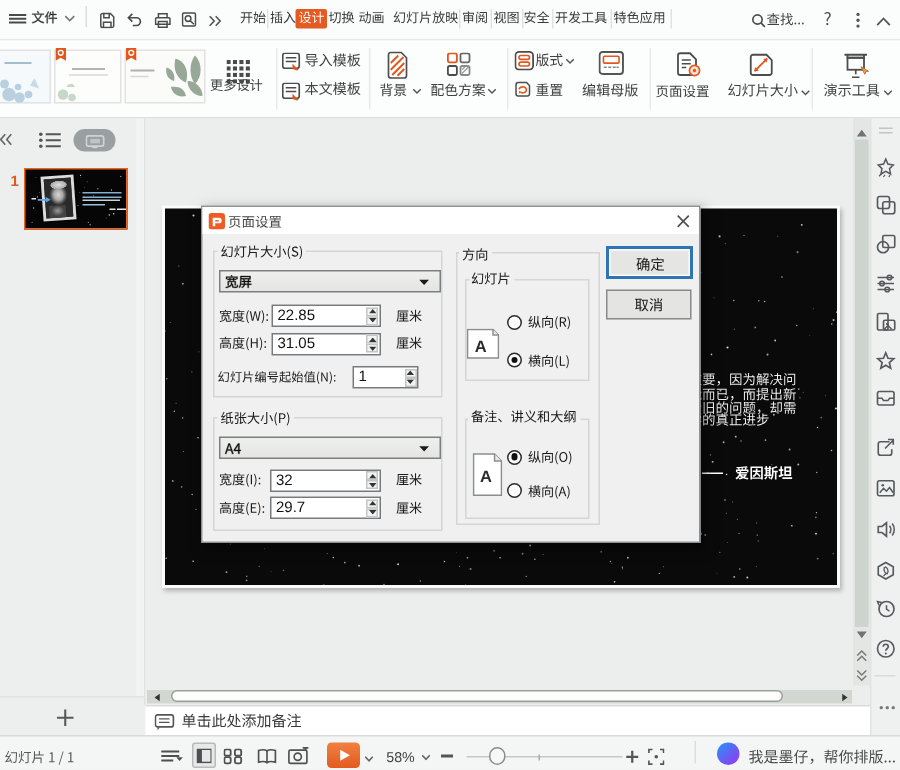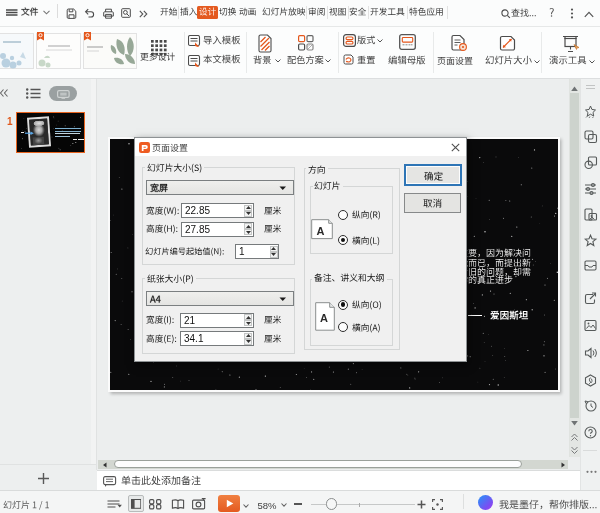--- a/index.html
+++ b/index.html
@@ -1003,21 +1003,21 @@
 <svg style="position:absolute;left:245.5px;top:212px;" width="5" height="3" viewBox="0 0 5 3">
       <path d="M2.5 3L0 0h5z" fill="#333"></path>
     </svg>
 <svg style="position:absolute;left:263.5px;top:204.726px;overflow:visible" width="17.4" height="10.9" viewBox="0 0 17.4 10.9">
       <path transform="translate(0,8.87) scale(0.0087,-0.0087)" fill="#1c1c1c" d="M133 783V484C133 331 125 120 36 -29C55 -37 87 -56 101 -69C195 88 208 322 208 484V712H944V783ZM285 642V271H543V266H538V186H272V121H538V18H202V-49H957V18H615V121H885V186H615V266H610V271H875V642ZM356 428H543V332H356ZM610 428H802V332H610ZM356 581H543V486H356ZM610 581H802V486H610Z M1813 791C1779 712 1716 604 1667 539L1731 509C1782 572 1845 672 1894 758ZM1116 753C1173 679 1232 580 1253 516L1327 549C1302 614 1242 711 1184 782ZM1459 839V455H1058V380H1400C1313 239 1168 100 1035 29C1053 13 1077 -15 1091 -34C1223 47 1366 190 1459 343V-80H1538V346C1634 198 1779 54 1911 -25C1924 -5 1949 25 1968 39C1835 108 1688 244 1598 380H1941V455H1538V839Z"></path>
     </svg>
 <svg style="position:absolute;left:145.5px;top:223.226px;overflow:visible" width="32.0" height="10.9" viewBox="0 0 32.0 10.9">
       <path transform="translate(0,8.87) scale(0.0087,-0.0087)" fill="#1c1c1c" d="M286 559H719V468H286ZM211 614V413H797V614ZM441 826 470 736H59V670H937V736H553C542 768 527 810 513 843ZM96 357V-79H168V294H830V-1C830 -12 825 -16 813 -16C801 -16 754 -17 711 -15C720 -31 731 -54 735 -72C799 -72 842 -72 869 -63C896 -53 905 -37 905 0V357ZM281 235V-21H352V29H706V235ZM352 179H638V85H352Z M1386 644V557H1225V495H1386V329H1775V495H1937V557H1775V644H1701V557H1458V644ZM1701 495V389H1458V495ZM1757 203C1713 151 1651 110 1579 78C1508 111 1450 153 1408 203ZM1239 265V203H1369L1335 189C1376 133 1431 86 1497 47C1403 17 1298 -1 1192 -10C1203 -27 1217 -56 1222 -74C1347 -60 1469 -35 1576 7C1675 -37 1792 -65 1918 -80C1927 -61 1946 -31 1962 -15C1852 -5 1749 15 1660 46C1748 93 1821 157 1867 243L1820 268L1807 265ZM1473 827C1487 801 1502 769 1513 741H1126V468C1126 319 1119 105 1037 -46C1056 -52 1089 -68 1104 -80C1188 78 1201 309 1201 469V670H1948V741H1598C1586 773 1566 813 1548 845Z M2239 -196 2295 -171C2209 -29 2168 141 2168 311C2168 480 2209 649 2295 792L2239 818C2147 668 2092 507 2092 311C2092 114 2147 -47 2239 -196Z M2439 0H2531V346H2873V0H2966V733H2873V426H2531V733H2439Z M3165 -196C3257 -47 3312 114 3312 311C3312 507 3257 668 3165 818L3108 792C3194 649 3237 480 3237 311C3237 141 3194 -29 3108 -171Z M3543 390C3579 390 3609 418 3609 460C3609 501 3579 530 3543 530C3506 530 3477 501 3477 460C3477 418 3506 390 3543 390ZM3543 -13C3579 -13 3609 15 3609 56C3609 98 3579 126 3543 126C3506 126 3477 98 3477 56C3477 15 3506 -13 3543 -13Z"></path>
     </svg>
 <div style="position:absolute;left:181px;top:221.5px;width:72.5px;height:15px;background:#fff;border:1px solid #767a7c;box-sizing:border-box"></div>
-<div style="position:absolute;left:185px;top:223.7px;font:10px 'Liberation Sans',sans-serif;color:#111">27.85</div>
+<div style="position:absolute;left:185px;top:223.7px;font:10px 'Liberation Sans',sans-serif;color:#111">31.05</div>
 <div style="position:absolute;left:244.0px;top:223.0px;width:8px;height:6px;background:#f2f3f3;border:1px solid #c3c5c5;box-sizing:border-box"></div>
 <div style="position:absolute;left:244.0px;top:229.0px;width:8px;height:6px;background:#f2f3f3;border:1px solid #c3c5c5;box-sizing:border-box"></div>
 <svg style="position:absolute;left:245.5px;top:224.5px;" width="5" height="3" viewBox="0 0 5 3">
       <path d="M2.5 0L5 3H0z" fill="#333"></path>
     </svg>
 <svg style="position:absolute;left:245.5px;top:230.5px;" width="5" height="3" viewBox="0 0 5 3">
       <path d="M2.5 3L0 0h5z" fill="#333"></path>
     </svg>
 <svg style="position:absolute;left:263.5px;top:223.226px;overflow:visible" width="17.4" height="10.9" viewBox="0 0 17.4 10.9">
       <path transform="translate(0,8.87) scale(0.0087,-0.0087)" fill="#1c1c1c" d="M133 783V484C133 331 125 120 36 -29C55 -37 87 -56 101 -69C195 88 208 322 208 484V712H944V783ZM285 642V271H543V266H538V186H272V121H538V18H202V-49H957V18H615V121H885V186H615V266H610V271H875V642ZM356 428H543V332H356ZM610 428H802V332H610ZM356 581H543V486H356ZM610 581H802V486H610Z M1813 791C1779 712 1716 604 1667 539L1731 509C1782 572 1845 672 1894 758ZM1116 753C1173 679 1232 580 1253 516L1327 549C1302 614 1242 711 1184 782ZM1459 839V455H1058V380H1400C1313 239 1168 100 1035 29C1053 13 1077 -15 1091 -34C1223 47 1366 190 1459 343V-80H1538V346C1634 198 1779 54 1911 -25C1924 -5 1949 25 1968 39C1835 108 1688 244 1598 380H1941V455H1538V839Z"></path>
@@ -1032,37 +1032,37 @@
 <svg style="position:absolute;left:271.0px;top:247px;" width="5" height="3" viewBox="0 0 5 3">
       <path d="M2.5 0L5 3H0z" fill="#333"></path>
     </svg>
 <svg style="position:absolute;left:271.0px;top:253px;" width="5" height="3" viewBox="0 0 5 3">
       <path d="M2.5 3L0 0h5z" fill="#333"></path>
     </svg>
 <svg style="position:absolute;left:145.5px;top:314.226px;overflow:visible" width="28.2" height="10.9" viewBox="0 0 28.2 10.9">
       <path transform="translate(0,8.87) scale(0.0087,-0.0087)" fill="#1c1c1c" d="M523 190V29C523 -47 550 -68 652 -68C674 -68 814 -68 837 -68C929 -68 952 -32 961 120C941 125 910 136 893 149C888 17 881 -1 832 -1C800 -1 682 -1 658 -1C607 -1 598 3 598 30V190ZM441 316V237C441 156 413 45 42 -32C60 -48 83 -77 92 -95C477 -5 521 130 521 235V316ZM201 417V101H276V352H719V107H797V417ZM432 828C445 804 458 776 470 751H76V568H146V686H853V568H926V751H561C549 781 528 821 510 850ZM597 650V585H404V651H327V585H174V524H327V452H404V524H597V451H672V524H828V585H672V650Z M1386 644V557H1225V495H1386V329H1775V495H1937V557H1775V644H1701V557H1458V644ZM1701 495V389H1458V495ZM1757 203C1713 151 1651 110 1579 78C1508 111 1450 153 1408 203ZM1239 265V203H1369L1335 189C1376 133 1431 86 1497 47C1403 17 1298 -1 1192 -10C1203 -27 1217 -56 1222 -74C1347 -60 1469 -35 1576 7C1675 -37 1792 -65 1918 -80C1927 -61 1946 -31 1962 -15C1852 -5 1749 15 1660 46C1748 93 1821 157 1867 243L1820 268L1807 265ZM1473 827C1487 801 1502 769 1513 741H1126V468C1126 319 1119 105 1037 -46C1056 -52 1089 -68 1104 -80C1188 78 1201 309 1201 469V670H1948V741H1598C1586 773 1566 813 1548 845Z M2239 -196 2295 -171C2209 -29 2168 141 2168 311C2168 480 2209 649 2295 792L2239 818C2147 668 2092 507 2092 311C2092 114 2147 -47 2239 -196Z M2439 0H2531V733H2439Z M2730 -196C2822 -47 2877 114 2877 311C2877 507 2822 668 2730 818L2673 792C2759 649 2802 480 2802 311C2802 141 2759 -29 2673 -171Z M3108 390C3144 390 3174 418 3174 460C3174 501 3144 530 3108 530C3071 530 3042 501 3042 460C3042 418 3071 390 3108 390ZM3108 -13C3144 -13 3174 15 3174 56C3174 98 3144 126 3108 126C3071 126 3042 98 3042 56C3042 15 3071 -13 3108 -13Z"></path>
     </svg>
 <div style="position:absolute;left:180px;top:312.5px;width:73.5px;height:15px;background:#fff;border:1px solid #767a7c;box-sizing:border-box"></div>
-<div style="position:absolute;left:184px;top:314.7px;font:10px 'Liberation Sans',sans-serif;color:#111">21</div>
+<div style="position:absolute;left:184px;top:314.7px;font:10px 'Liberation Sans',sans-serif;color:#111">32</div>
 <div style="position:absolute;left:244.0px;top:314.0px;width:8px;height:6px;background:#f2f3f3;border:1px solid #c3c5c5;box-sizing:border-box"></div>
 <div style="position:absolute;left:244.0px;top:320.0px;width:8px;height:6px;background:#f2f3f3;border:1px solid #c3c5c5;box-sizing:border-box"></div>
 <svg style="position:absolute;left:245.5px;top:315.5px;" width="5" height="3" viewBox="0 0 5 3">
       <path d="M2.5 0L5 3H0z" fill="#333"></path>
     </svg>
 <svg style="position:absolute;left:245.5px;top:321.5px;" width="5" height="3" viewBox="0 0 5 3">
       <path d="M2.5 3L0 0h5z" fill="#333"></path>
     </svg>
 <svg style="position:absolute;left:263.5px;top:314.226px;overflow:visible" width="17.4" height="10.9" viewBox="0 0 17.4 10.9">
       <path transform="translate(0,8.87) scale(0.0087,-0.0087)" fill="#1c1c1c" d="M133 783V484C133 331 125 120 36 -29C55 -37 87 -56 101 -69C195 88 208 322 208 484V712H944V783ZM285 642V271H543V266H538V186H272V121H538V18H202V-49H957V18H615V121H885V186H615V266H610V271H875V642ZM356 428H543V332H356ZM610 428H802V332H610ZM356 581H543V486H356ZM610 581H802V486H610Z M1813 791C1779 712 1716 604 1667 539L1731 509C1782 572 1845 672 1894 758ZM1116 753C1173 679 1232 580 1253 516L1327 549C1302 614 1242 711 1184 782ZM1459 839V455H1058V380H1400C1313 239 1168 100 1035 29C1053 13 1077 -15 1091 -34C1223 47 1366 190 1459 343V-80H1538V346C1634 198 1779 54 1911 -25C1924 -5 1949 25 1968 39C1835 108 1688 244 1598 380H1941V455H1538V839Z"></path>
     </svg>
 <svg style="position:absolute;left:145.5px;top:333.226px;overflow:visible" width="30.8" height="10.9" viewBox="0 0 30.8 10.9">
       <path transform="translate(0,8.87) scale(0.0087,-0.0087)" fill="#1c1c1c" d="M286 559H719V468H286ZM211 614V413H797V614ZM441 826 470 736H59V670H937V736H553C542 768 527 810 513 843ZM96 357V-79H168V294H830V-1C830 -12 825 -16 813 -16C801 -16 754 -17 711 -15C720 -31 731 -54 735 -72C799 -72 842 -72 869 -63C896 -53 905 -37 905 0V357ZM281 235V-21H352V29H706V235ZM352 179H638V85H352Z M1386 644V557H1225V495H1386V329H1775V495H1937V557H1775V644H1701V557H1458V644ZM1701 495V389H1458V495ZM1757 203C1713 151 1651 110 1579 78C1508 111 1450 153 1408 203ZM1239 265V203H1369L1335 189C1376 133 1431 86 1497 47C1403 17 1298 -1 1192 -10C1203 -27 1217 -56 1222 -74C1347 -60 1469 -35 1576 7C1675 -37 1792 -65 1918 -80C1927 -61 1946 -31 1962 -15C1852 -5 1749 15 1660 46C1748 93 1821 157 1867 243L1820 268L1807 265ZM1473 827C1487 801 1502 769 1513 741H1126V468C1126 319 1119 105 1037 -46C1056 -52 1089 -68 1104 -80C1188 78 1201 309 1201 469V670H1948V741H1598C1586 773 1566 813 1548 845Z M2239 -196 2295 -171C2209 -29 2168 141 2168 311C2168 480 2209 649 2295 792L2239 818C2147 668 2092 507 2092 311C2092 114 2147 -47 2239 -196Z M2439 0H2872V79H2531V346H2809V425H2531V655H2861V733H2439Z M3026 -196C3118 -47 3173 114 3173 311C3173 507 3118 668 3026 818L2969 792C3055 649 3098 480 3098 311C3098 141 3055 -29 2969 -171Z M3404 390C3440 390 3470 418 3470 460C3470 501 3440 530 3404 530C3367 530 3338 501 3338 460C3338 418 3367 390 3404 390ZM3404 -13C3440 -13 3470 15 3470 56C3470 98 3440 126 3404 126C3367 126 3338 98 3338 56C3338 15 3367 -13 3404 -13Z"></path>
     </svg>
 <div style="position:absolute;left:180px;top:331px;width:73.5px;height:15px;background:#fff;border:1px solid #767a7c;box-sizing:border-box"></div>
-<div style="position:absolute;left:184px;top:333.2px;font:10px 'Liberation Sans',sans-serif;color:#111">34.1</div>
+<div style="position:absolute;left:184px;top:333.2px;font:10px 'Liberation Sans',sans-serif;color:#111">29.7</div>
 <div style="position:absolute;left:244.0px;top:332.5px;width:8px;height:6px;background:#f2f3f3;border:1px solid #c3c5c5;box-sizing:border-box"></div>
 <div style="position:absolute;left:244.0px;top:338.5px;width:8px;height:6px;background:#f2f3f3;border:1px solid #c3c5c5;box-sizing:border-box"></div>
 <svg style="position:absolute;left:245.5px;top:334px;" width="5" height="3" viewBox="0 0 5 3">
       <path d="M2.5 0L5 3H0z" fill="#333"></path>
     </svg>
 <svg style="position:absolute;left:245.5px;top:340px;" width="5" height="3" viewBox="0 0 5 3">
       <path d="M2.5 3L0 0h5z" fill="#333"></path>
     </svg>
 <svg style="position:absolute;left:263.5px;top:333.226px;overflow:visible" width="17.4" height="10.9" viewBox="0 0 17.4 10.9">
       <path transform="translate(0,8.87) scale(0.0087,-0.0087)" fill="#1c1c1c" d="M133 783V484C133 331 125 120 36 -29C55 -37 87 -56 101 -69C195 88 208 322 208 484V712H944V783ZM285 642V271H543V266H538V186H272V121H538V18H202V-49H957V18H615V121H885V186H615V266H610V271H875V642ZM356 428H543V332H356ZM610 428H802V332H610ZM356 581H543V486H356ZM610 581H802V486H610Z M1813 791C1779 712 1716 604 1667 539L1731 509C1782 572 1845 672 1894 758ZM1116 753C1173 679 1232 580 1253 516L1327 549C1302 614 1242 711 1184 782ZM1459 839V455H1058V380H1400C1313 239 1168 100 1035 29C1053 13 1077 -15 1091 -34C1223 47 1366 190 1459 343V-80H1538V346C1634 198 1779 54 1911 -25C1924 -5 1949 25 1968 39C1835 108 1688 244 1598 380H1941V455H1538V839Z"></path>

